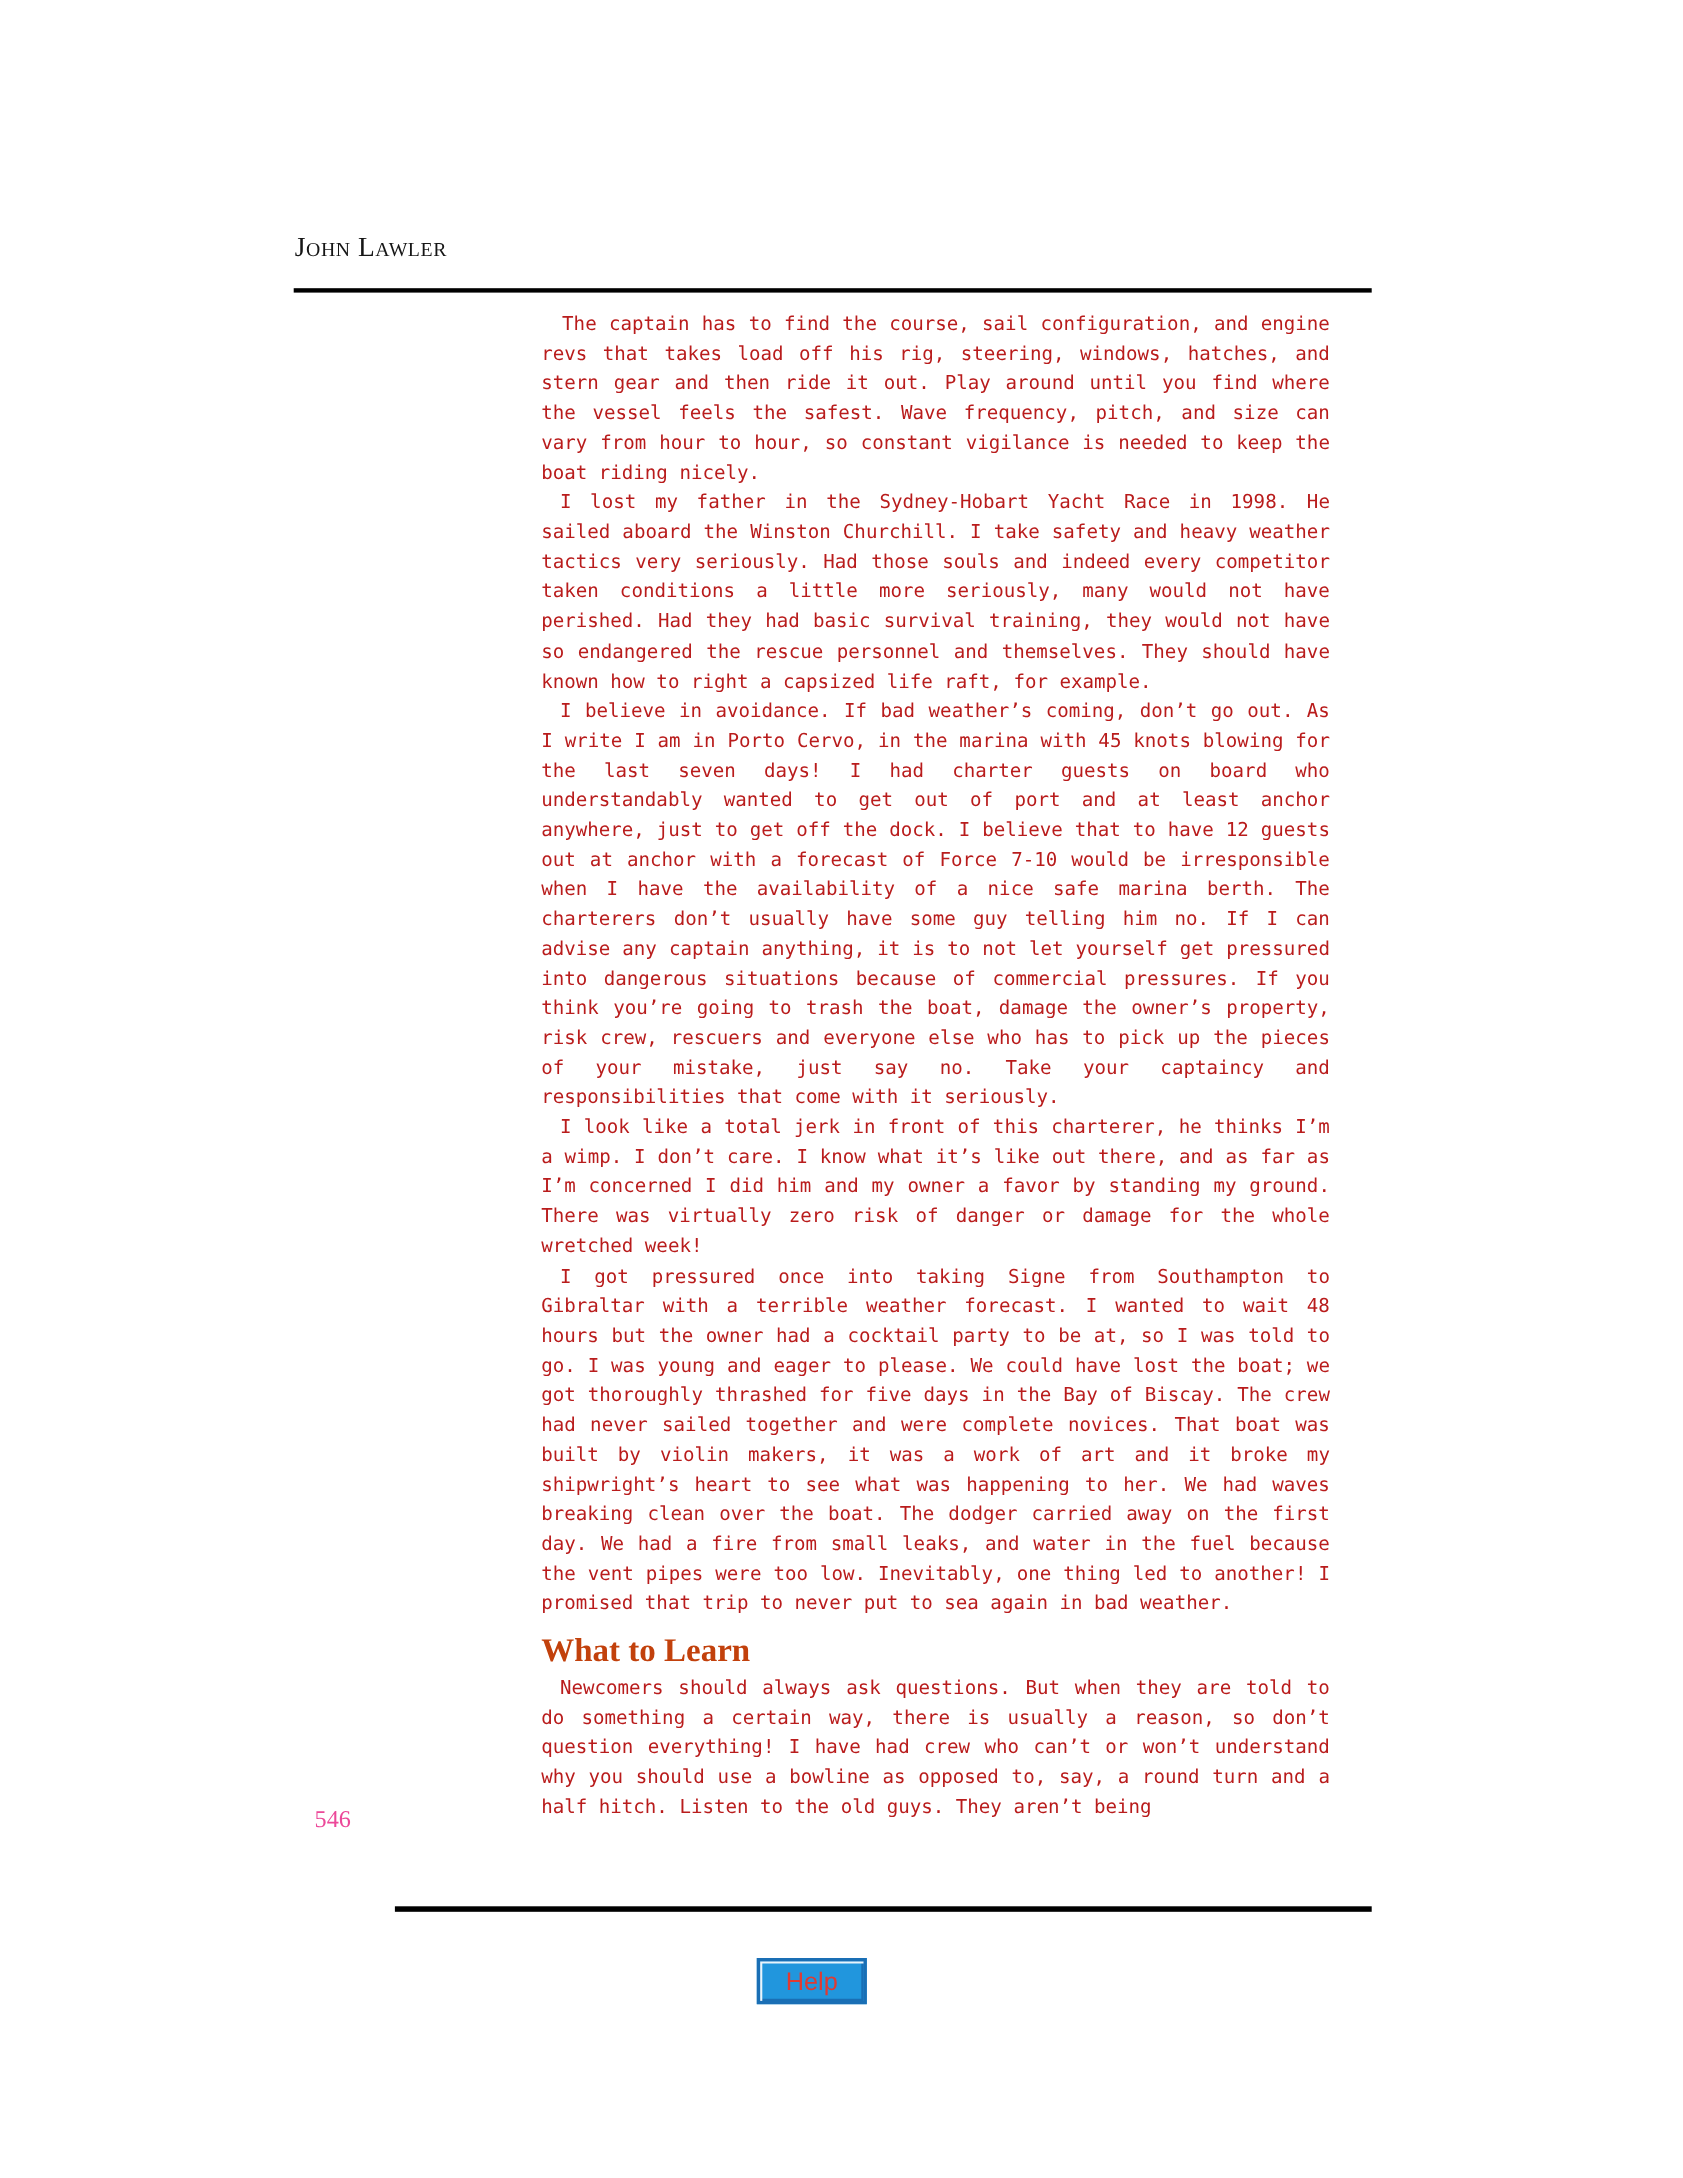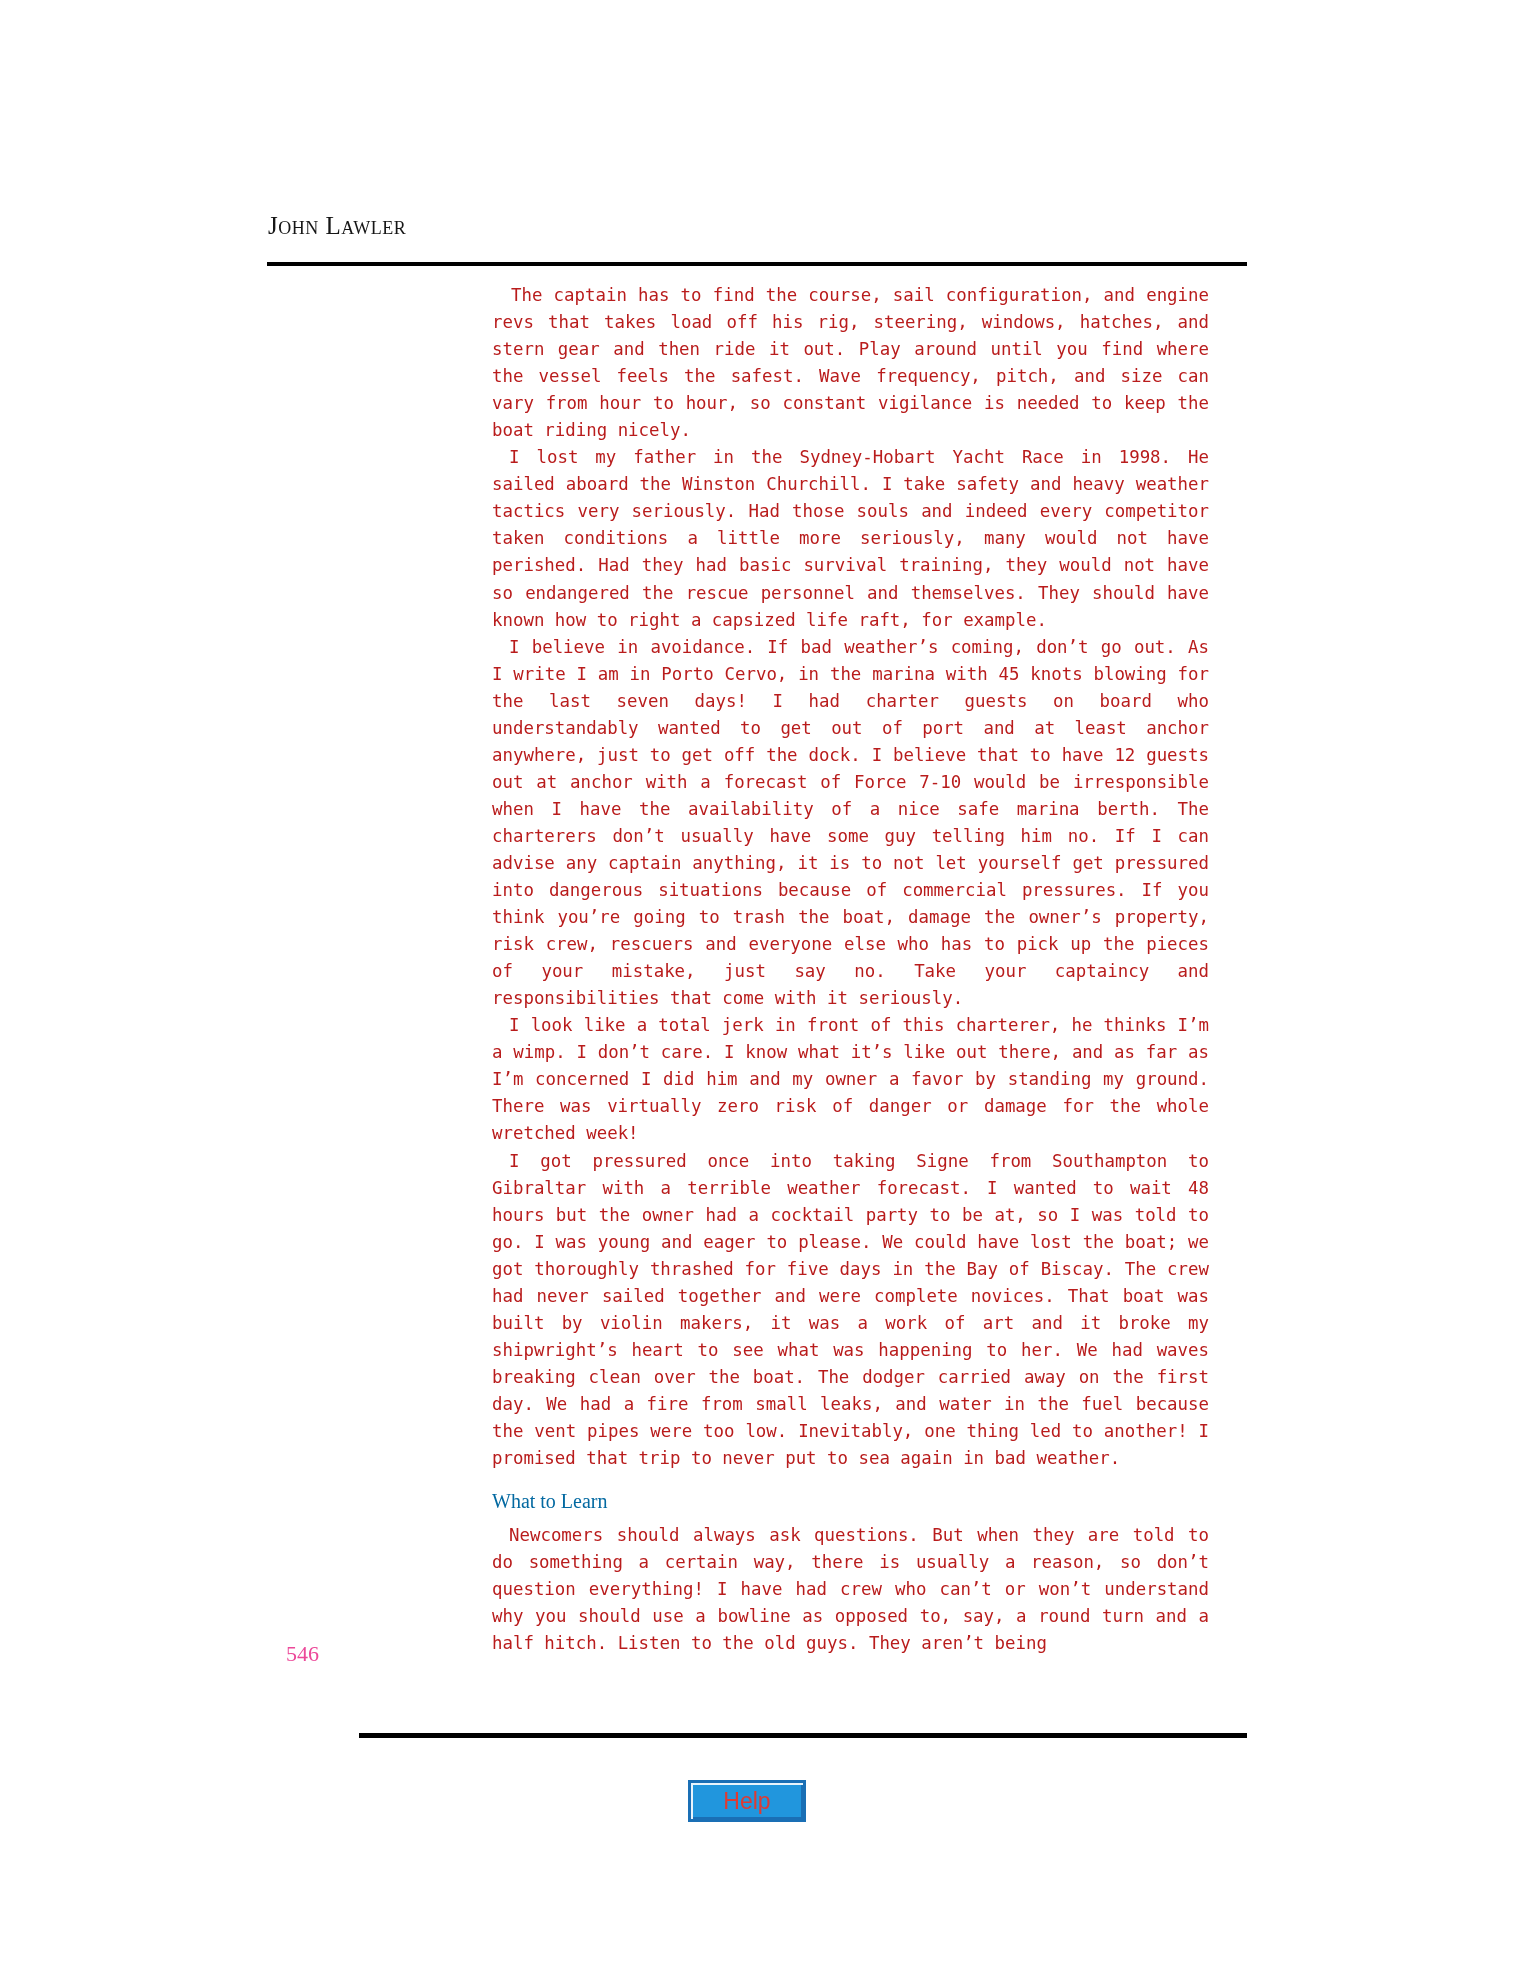--- a/index.html
+++ b/index.html
@@ -66,25 +66,25 @@
     hyphens: none;
     word-spacing: 0px;
   }
   .body-par.first {
     text-indent: 19px;
   }
 
   
   .section-heading {
     font-family: "Liberation Serif", serif;
-    font-size: 20px;
+    font-size: 30px;
     line-height: 38px;
-    color: #0369a1;
+    color: #c2410c;
     margin: 10px 0 2px 0;
-    font-weight: normal;
+    font-weight: bold;
     letter-spacing: 0px;
   }
 
   
   .folio {
     position: absolute;
     left: 286px;
     top: 1641px;
     font-family: "Liberation Serif", serif;
     font-size: 22px;
@@ -97,21 +97,21 @@
     width: 888px;
     height: 5px;
     background: #000000;
   }
 
   
   .help-button {
     position: absolute;
     left: 688px;
     top: 1780px;
-    width: 118px;
+    width: 100px;
     height: 42px;
     background: #2196dd;
     border: 3px solid #1a6fb5;
     box-sizing: border-box;
     display: flex;
     align-items: center;
     justify-content: center;
     cursor: pointer;
     box-shadow:
       inset 2px 2px 0 0 #e8f4fc,

